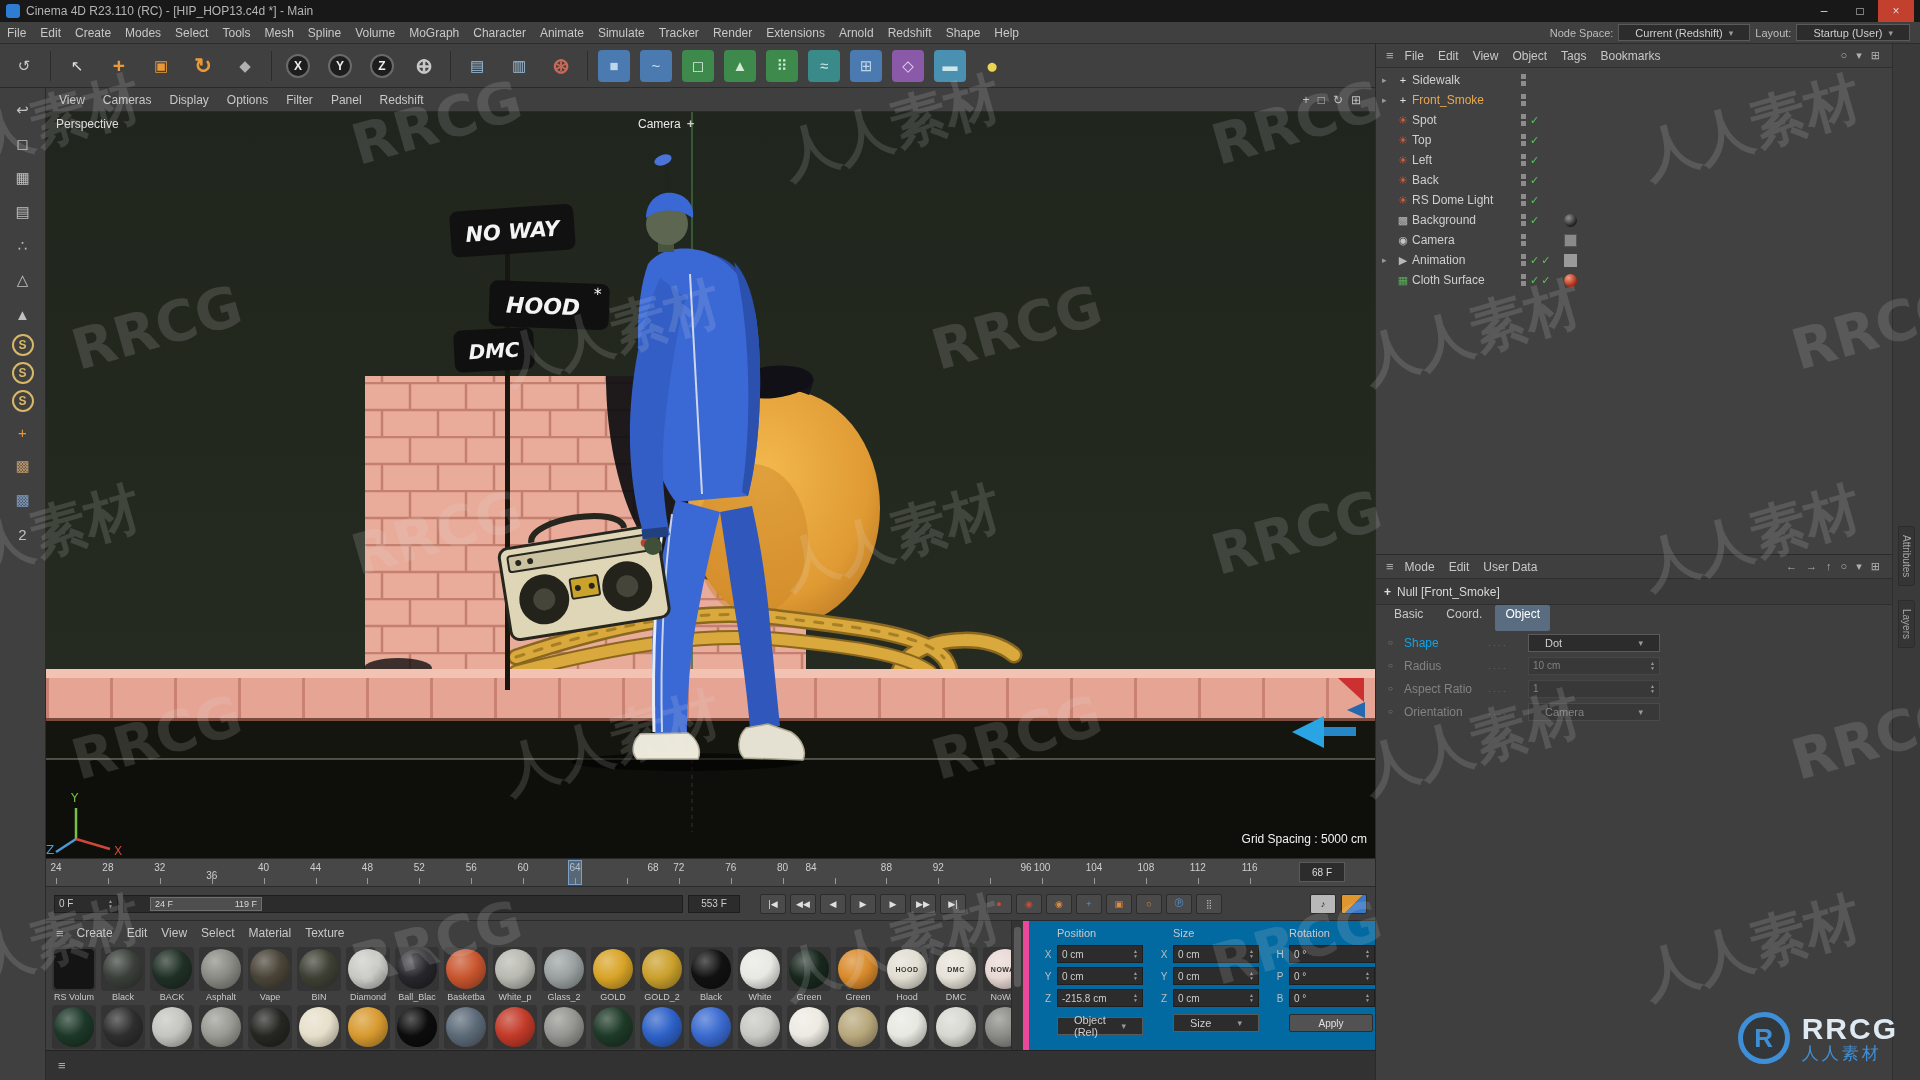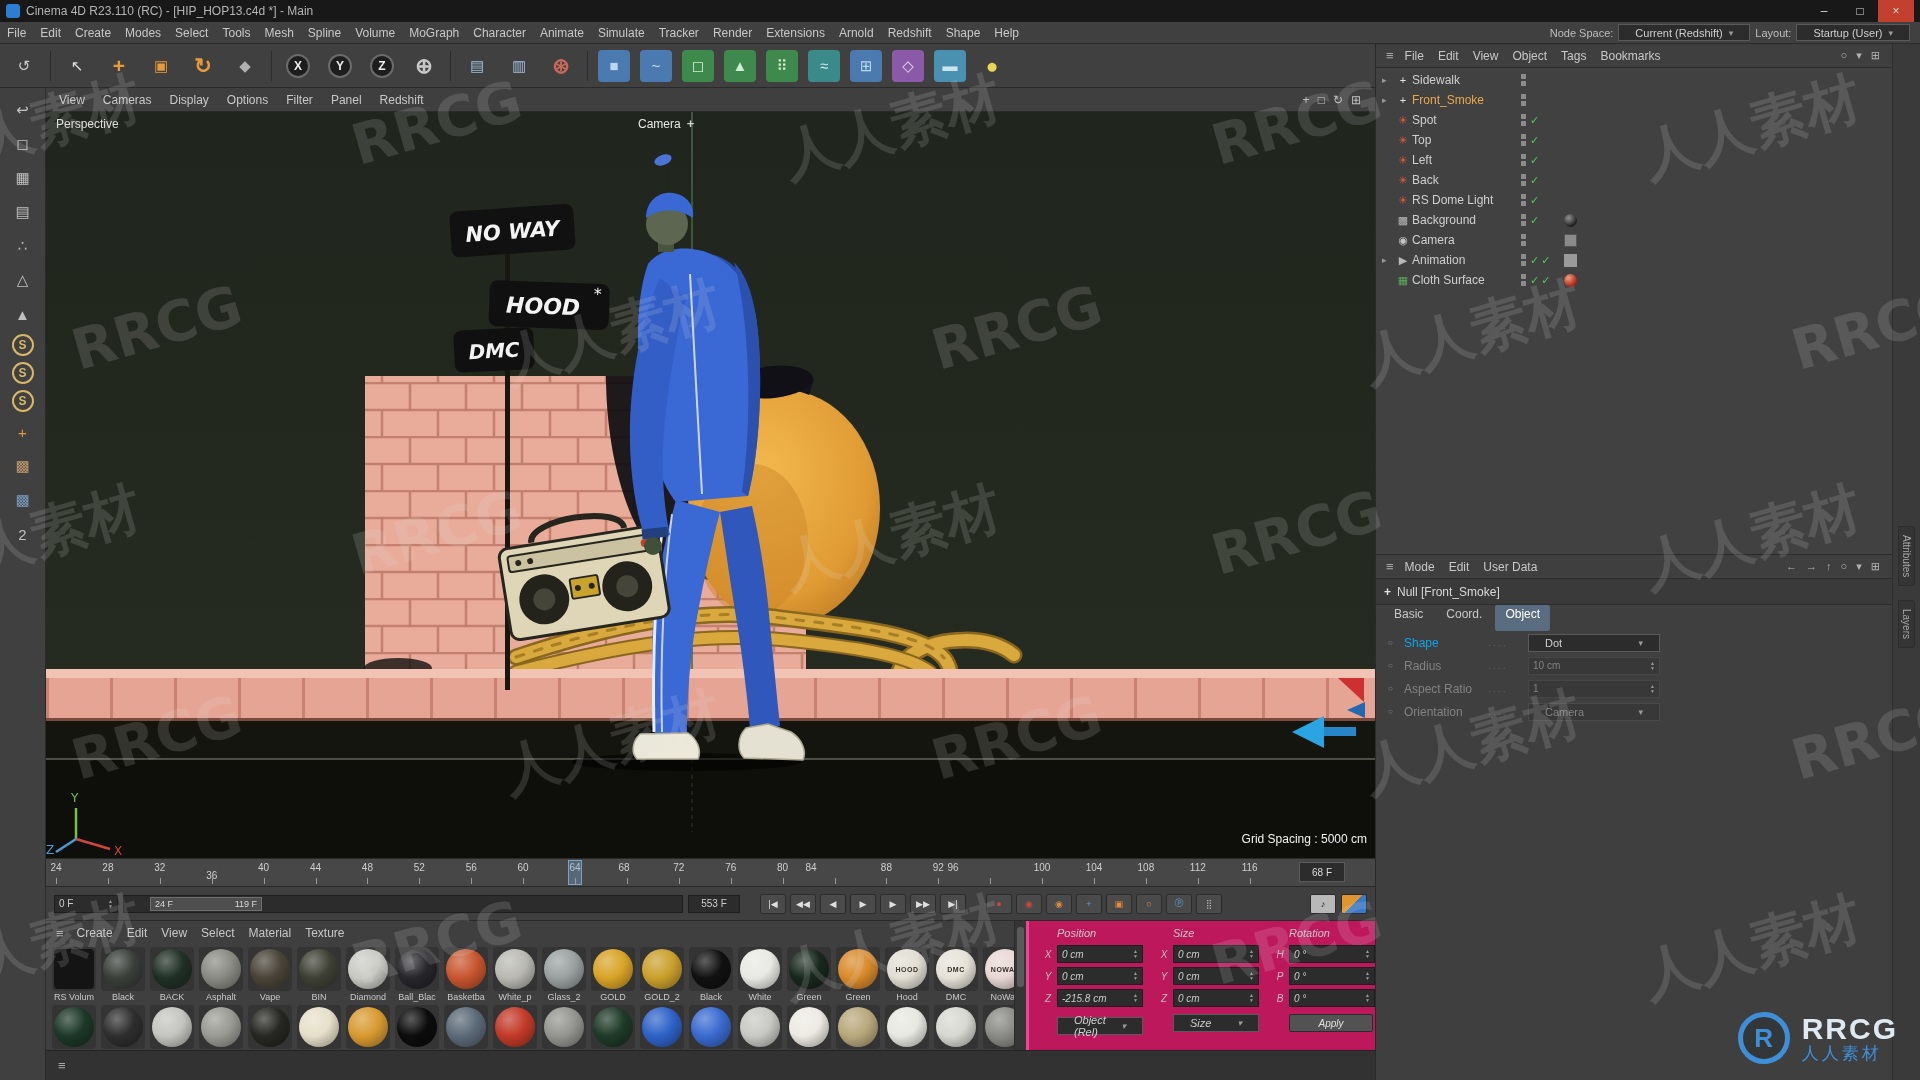--- a/index.html
+++ b/index.html
@@ -95,22 +95,22 @@
   .swatch { width:44px; height:44px; border-radius:4px; position:relative; background:#343434;
     display:flex; align-items:center; justify-content:center; }
   .sphere { width:40px; height:40px; border-radius:50%; }
   .flatsq { width:40px; height:40px; border-radius:4px; }
   .sw-text { position:absolute; font-size:7px; font-weight:bold; color:#33302a; letter-spacing:.5px; }
   .mat-label { font-size:9px; color:#c8c8c8; margin-top:1px; max-width:44px; overflow:hidden;
     white-space:nowrap; }
   .mat-scroll { width:12px; background:#353535; border-left:1px solid #2a2a2a; position:relative; }
   .mat-scroll .thumb { position:absolute; left:2px; right:2px; top:6px; height:60px; background:#5a5a5a; border-radius:3px; }
 
-  .coords { flex:1; background:#be185d; border-left:3px solid #ec4899; padding:6px 0 0 14px;
-    display:flex; gap:16px; font-size:11px;font-style:italic; }
+  .coords { flex:1; background:#0369a1; border-left:6px solid #ec4899; padding:6px 0 0 14px;
+    display:flex; gap:16px; font-size:11px; }
   .coord-col { width:100px; display:flex; flex-direction:column; gap:4px; }
   .coord-head { padding-left:14px; color:#c8c8c8; margin-bottom:2px; }
   .coord-row { display:flex; align-items:center; gap:4px; }
   .coord-row .axis { width:10px; text-align:center; color:#bdbdbd; font-size:10px; }
   .coord-row .well { flex:1; }
   .coord-foot { margin-top:3px; padding-left:14px; }
   .coord-foot .dd { width:86px; height:18px; justify-content:space-between; }
   .apply-btn { width:84px; height:18px; background:#525252; border:1px solid #2c2c2c; border-radius:2px;
     font-size:10px; color:#e0e0e0; display:flex; align-items:center; justify-content:center; }
 
@@ -522,35 +522,35 @@
               <div class="tick-num" style="left: 321.4px;">48</div>
               <div class="tick-mark" style="left: 321.4px;"></div>
               <div class="tick-num" style="left: 373.3px;">52</div>
               <div class="tick-mark" style="left: 373.3px;"></div>
               <div class="tick-num" style="left: 425.2px;">56</div>
               <div class="tick-mark" style="left: 425.2px;"></div>
               <div class="tick-num" style="left: 477.1px;">60</div>
               <div class="tick-mark" style="left: 477.1px;"></div>
               <div class="tick-num" style="left: 529px;">64</div>
               <div class="tick-mark" style="left: 529px;"></div>
-              <div class="tick-num" style="left: 578px;">68</div>
+              <div class="tick-num" style="left: 607px;">68</div>
               <div class="tick-mark" style="left: 580.9px;"></div>
               <div class="tick-num" style="left: 632.8px;">72</div>
               <div class="tick-mark" style="left: 632.8px;"></div>
               <div class="tick-num" style="left: 684.7px;">76</div>
               <div class="tick-mark" style="left: 684.7px;"></div>
               <div class="tick-num" style="left: 736.6px;">80</div>
               <div class="tick-mark" style="left: 736.6px;"></div>
               <div class="tick-num" style="left: 765px;">84</div>
               <div class="tick-mark" style="left: 788.5px;"></div>
               <div class="tick-num" style="left: 840.4px;">88</div>
               <div class="tick-mark" style="left: 840.4px;"></div>
               <div class="tick-num" style="left: 892.3px;">92</div>
               <div class="tick-mark" style="left: 892.3px;"></div>
-              <div class="tick-num" style="left: 907px;">96</div>
+              <div class="tick-num" style="left: 980px;">96</div>
               <div class="tick-mark" style="left: 944.2px;"></div>
               <div class="tick-num" style="left: 996.1px;">100</div>
               <div class="tick-mark" style="left: 996.1px;"></div>
               <div class="tick-num" style="left: 1048px;">104</div>
               <div class="tick-mark" style="left: 1048px;"></div>
               <div class="tick-num" style="left: 1099.9px;">108</div>
               <div class="tick-mark" style="left: 1099.9px;"></div>
               <div class="tick-num" style="left: 1151.8px;">112</div>
               <div class="tick-mark" style="left: 1151.8px;"></div>
               <div class="tick-num" style="left: 1203.7px;">116</div>

